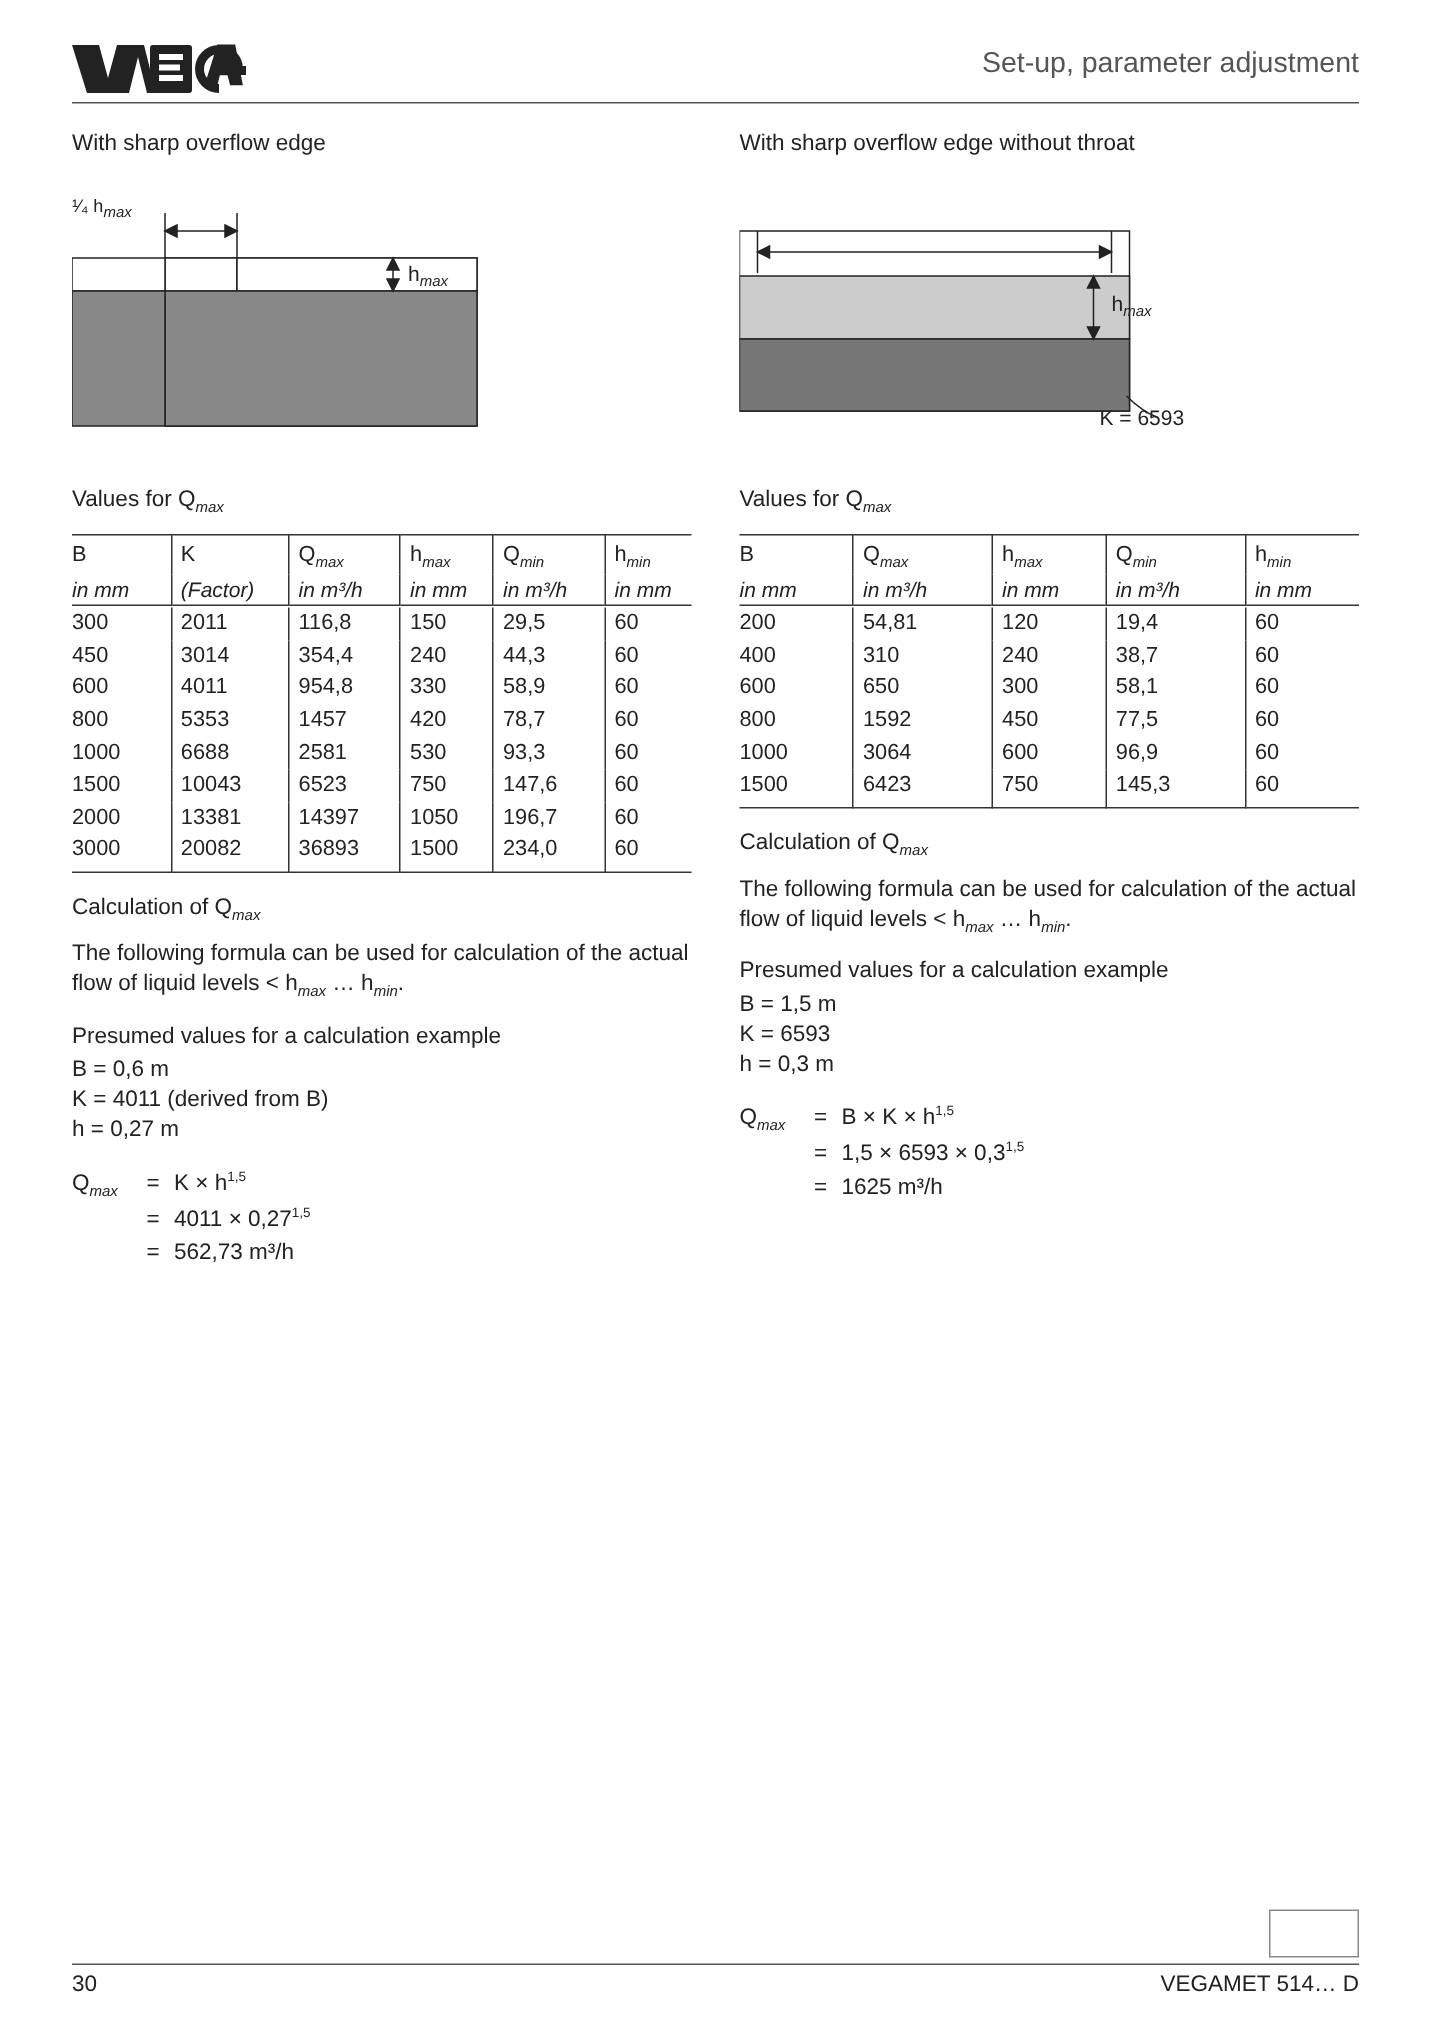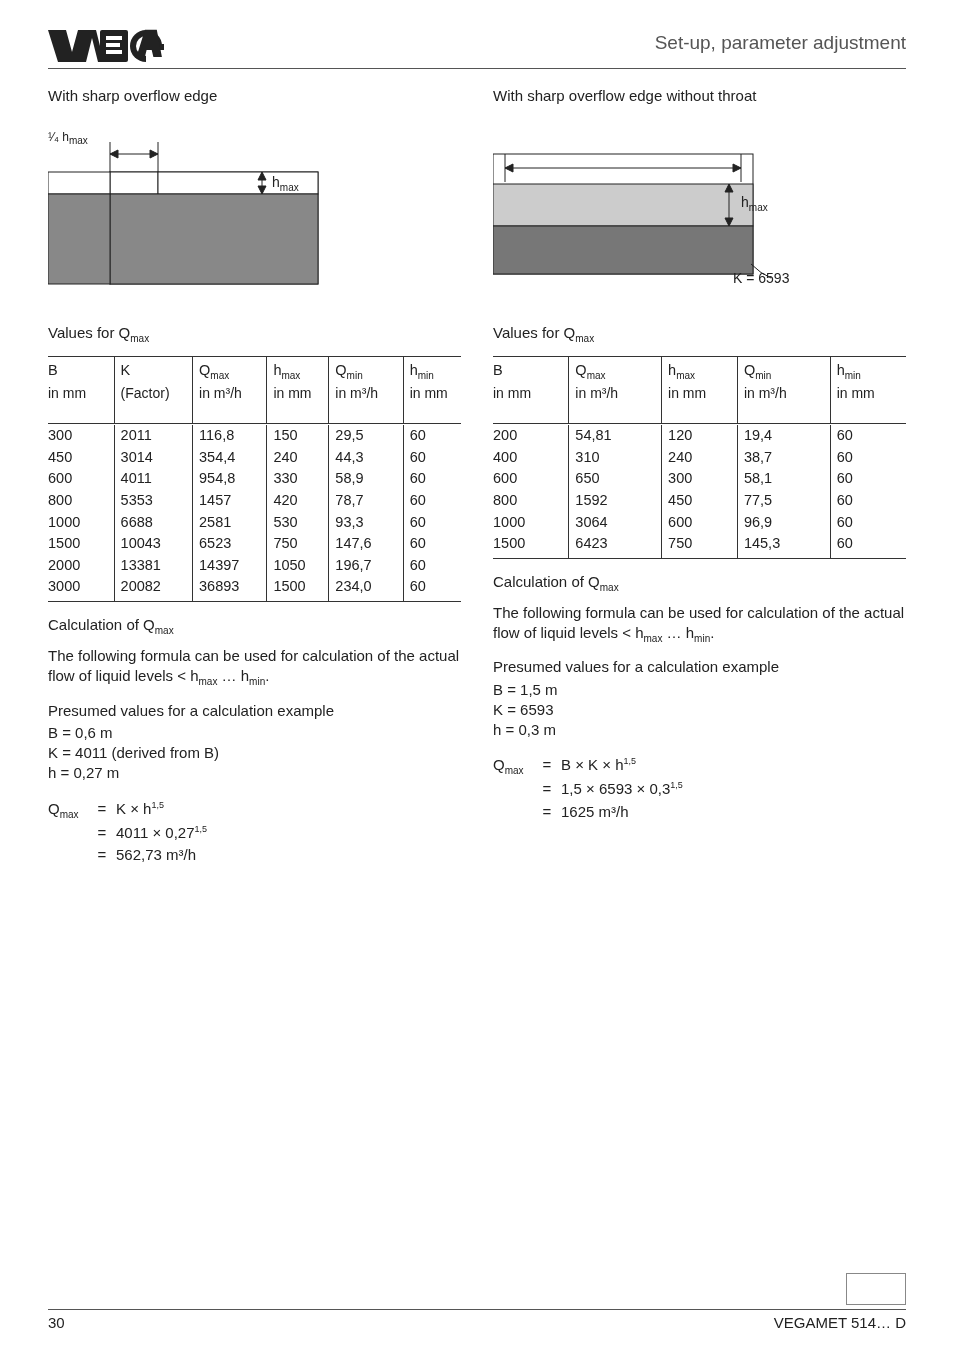--- a/index.html
+++ b/index.html
@@ -72,40 +72,40 @@
     line-height: 1.35;
   }
   table.data th:first-child, table.data td:first-child {
     border-left: none;
     padding-left: 0;
   }
   table.data th:last-child, table.data td:last-child {
     border-right: none;
   }
   table.data thead tr:first-child th { padding-top: 4px; }
-  table.data thead tr:last-child th { padding-bottom: 20px; }
+  table.data thead tr:last-child th { padding-bottom: 0; }
   table.data thead { }
   table.data .hr-row td {
     border-top: 1px solid #333;
     padding: 0;
     height: 1px;
     border-left: none;
     border-right: none;
   }
   table.data .top-rule th {
     border-top: 1px solid #333;
   }
   table.data tbody tr:last-child td { padding-bottom: 4px; }
   table.data .bottom-rule td {
     border-bottom: 1px solid #333;
     padding-bottom: 4px;
   }
   table.data thead tr.sub th { font-size: 14px; }
   .sup { font-size: 9px; vertical-align: super; }
-  .sub { font-size: 10px; vertical-align: sub; }
+  .sub { font-size: 10px; vertical-align: sub; font-style: italic; }
   .formula-block { margin-top: 14px; line-height: 1.5; }
   .formula-block .row { display: flex; gap: 8px; }
   .formula-block .lhs { width: 40px; text-align: left; }
   .formula-block .eq { width: 12px; text-align: center; }
   .formula-block .rhs { flex: 1; }
   .paratitle { margin: 14px 0 10px 0; font-size: 15px; }
   .para { margin: 0 0 12px 0; font-size: 15px; line-height: 1.35; }
   .footer {
     position: absolute;
     bottom: 24px;

